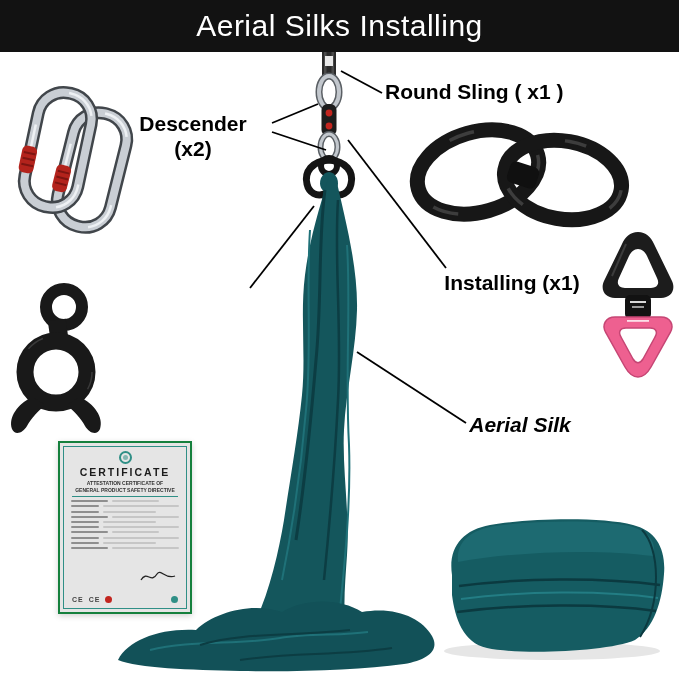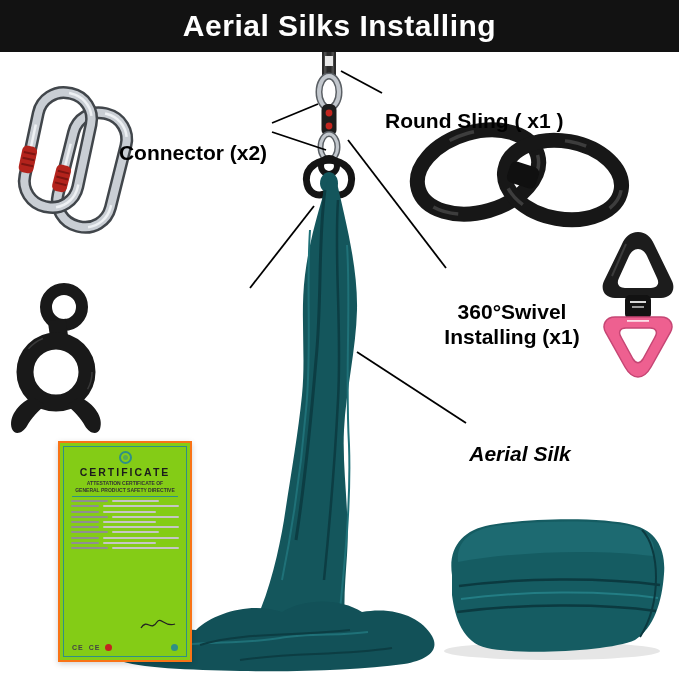--- a/index.html
+++ b/index.html
@@ -1,31 +1,31 @@
 <!DOCTYPE html>
 <html><head>
 <meta charset="utf-8">
 <style>
   html,body{margin:0;padding:0;background:#ffffff;}
   .stage{position:relative;width:679px;height:676px;background:#ffffff;overflow:hidden;
          font-family:"Liberation Sans",sans-serif;}
   
   .header{position:absolute;top:0;left:0;width:679px;height:52px;background:#121212;
           display:flex;align-items:center;justify-content:center;z-index:3;}
-  .header h1{margin:0;color:#ffffff;font-size:30px;font-weight:700;letter-spacing:.5px;}
+  .header h1{margin:0;color:#ffffff;font-size:30px;font-weight:400;letter-spacing:.5px;}
   
   .scene{position:absolute;top:0;left:0;width:679px;height:676px;z-index:1;}
   
   .label{position:absolute;color:#000;font-weight:600;font-size:21px;line-height:1.18;
-         text-align:center;z-index:2;margin-top:29px;}
+         text-align:center;z-index:2;}
   .label span{display:block;}
   .label.nowrap{white-space:nowrap;text-align:left;}
   
-  .cert{position:absolute;left:58px;top:441px;width:134px;height:221px;background:#84cc16;
-        border:2px solid #f97316;box-shadow:0 2px 6px rgba(0,0,0,.18);z-index:2;box-sizing:border-box;}
+  .cert{position:absolute;left:58px;top:441px;width:134px;height:173px;background:#e5e5e5;
+        border:2px solid #15803d;box-shadow:0 2px 6px rgba(0,0,0,.18);z-index:2;box-sizing:border-box;}
   .cert-inner{position:absolute;top:3px;left:3px;right:3px;bottom:3px;border:1px solid #2f8f86;
         padding:4px 6px 18px;box-sizing:border-box;overflow:hidden;}
   .cert-logo{width:13px;height:13px;border-radius:50%;border:2px solid #2f8f86;margin:0 auto 2px;
         position:relative;box-sizing:border-box;}
   .cert-logo::after{content:"";position:absolute;top:2px;left:2px;right:2px;bottom:2px;
         border-radius:50%;background:#2f8f86;opacity:.55;}
   .cert-title{font-size:10.5px;font-weight:700;letter-spacing:2px;text-align:center;color:#1c1c1c;}
   .cert-sub{font-size:5px;font-weight:700;text-align:center;color:#333;margin-top:1.5px;}
   .cert-rule{height:1px;background:#2f8f86;margin:3px 2px;}
   .cert-row{display:flex;gap:4px;margin:3.2px 1px;align-items:center;}
@@ -179,26 +179,25 @@
       <line x1="446" y1="268" x2="348" y2="140"></line>
       <line x1="466" y1="423" x2="357" y2="352"></line>
     </g>
   </svg>
 
   <div class="label nowrap" style="left:385px;top:80px;">
     <span>Round Sling ( x1 )</span>
   </div>
 
   <div class="label" style="left:118px;top:112px;width:150px;">
-    <span>Connector (x2)</span>
+    <span>Descender (x2)</span>
   </div>
 
 
   <div class="label" style="left:428px;top:271px;width:168px;">
-    <span>360°Swivel</span>
     <span>Installing (x1)</span>
   </div>
 
   <div class="label" style="left:460px;top:413px;width:120px;font-style:italic;">
     <span>Aerial Silk</span>
   </div>
 
   <div class="cert">
     <div class="cert-inner">
       <div class="cert-logo"></div>

